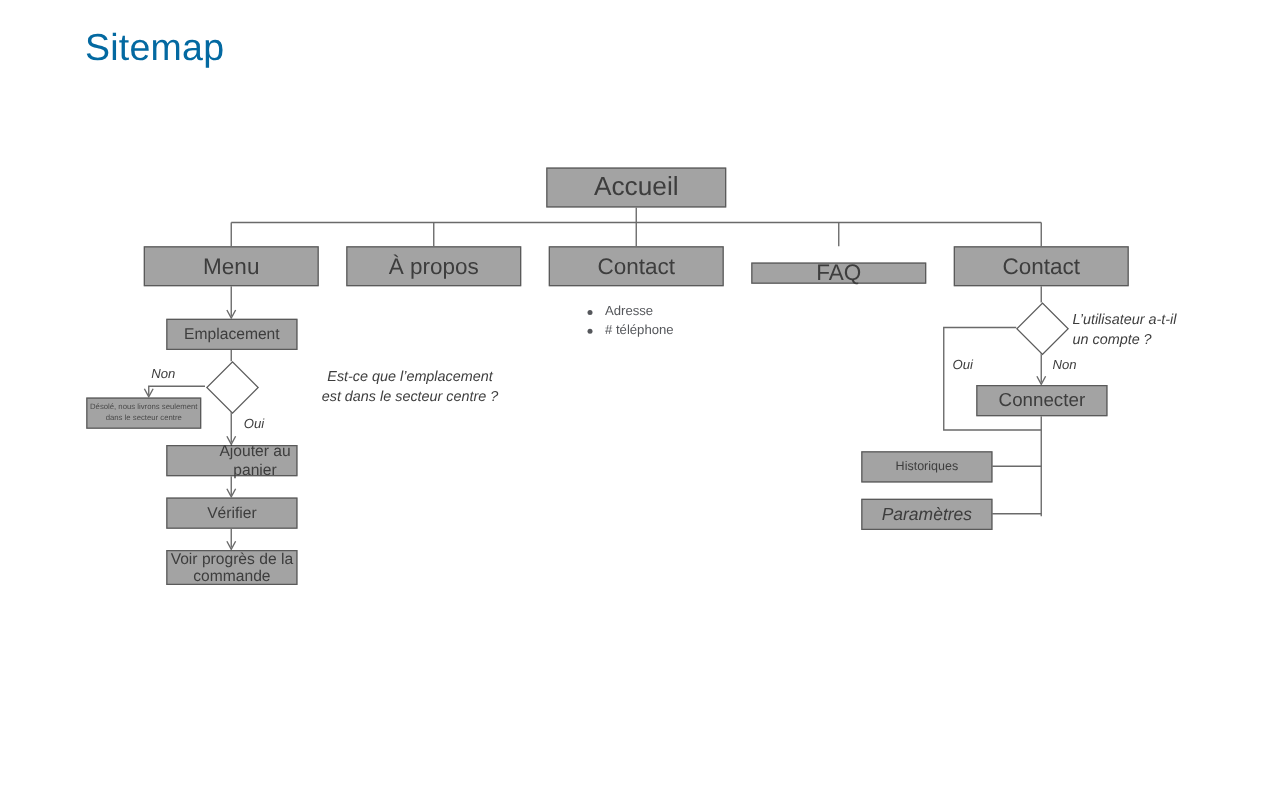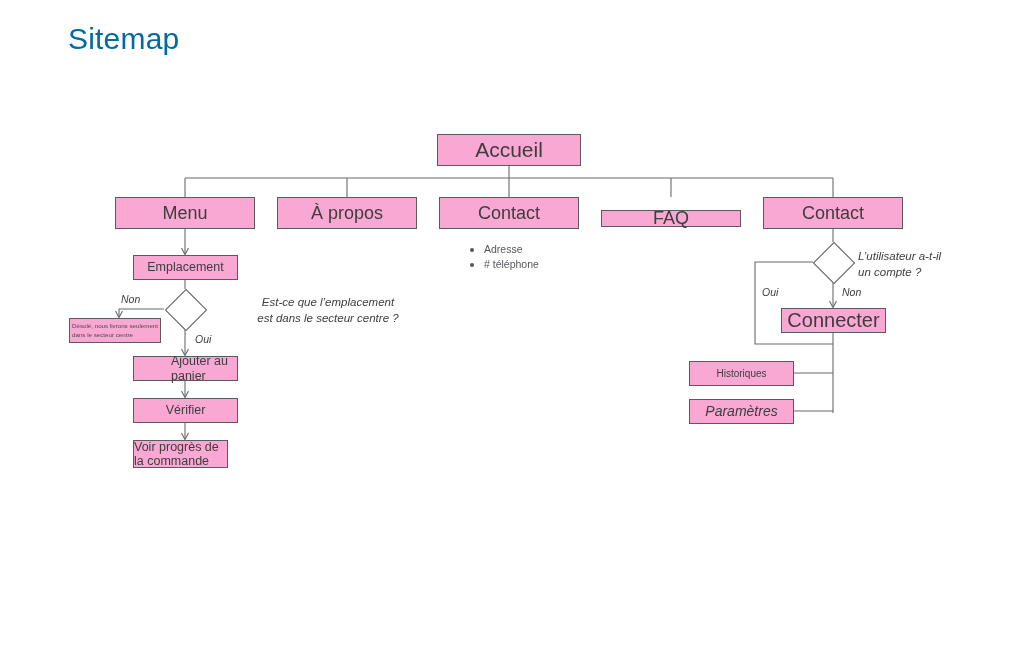--- a/index.html
+++ b/index.html
@@ -18,22 +18,23 @@
   .page-title{
     position:absolute;left:68px;top:22px;
     font-size:30px;font-weight:400;color:#0369a1;
     letter-spacing:.2px;white-space:nowrap;
   }
 
   .node{
     position:absolute;
     box-sizing:border-box;
     border:1px solid #5a5a5a;
-    background:#f9a8d4;
+    background:#a3a3a3;
     display:flex;align-items:center;justify-content:center;
+    text-align:center;
     color:#3d3d3d;
     line-height:1.15;
     z-index:3;
   }
   .node.lvl1{font-size:21px;}
   .node.lvl2{font-size:18px;}
   .node.sub{font-size:12.5px;}
   .node.tiny{font-size:6.2px;line-height:1.45;color:#4a4a4a;padding:1px 2px;}
 
   .diamond{
@@ -168,30 +169,30 @@
   <div class="edge-label" style="left:120px;top:293px;">Non</div>
 
   <div class="edge-label" style="left:194px;top:333px;">Oui</div>
 
   <div class="node tiny" style="left:69px;top:318px;width:92px;height:25px;">Désolé, nous livrons seulement dans le secteur centre</div>
 
   <div class="node sub" style="left:133px;top:356px;width:105px;height:25px;padding-left:37px;">Ajouter au panier</div>
 
   <div class="node sub" style="left:133px;top:398px;width:105px;height:25px;">Vérifier</div>
 
-  <div class="node sub" style="left:133px;top:440px;width:95px;height:28px;">Voir progrès de la commande</div>
+  <div class="node sub" style="left:133px;top:440px;width:105px;height:28px;">Voir progrès de la commande</div>
 
   <div class="diamond" style="left:819px;top:248px;width:28px;height:28px;"></div>
 
   <div class="note" style="left:858px;top:249px;width:186px;text-align:left;">L’utilisateur a-t-il
 un compte ?</div>
 
   <div class="edge-label" style="left:761px;top:286px;">Oui</div>
 
   <div class="edge-label" style="left:841px;top:286px;">Non</div>
 
-  <div class="node sub" style="left:781px;top:308px;width:105px;height:25px;font-size:20px;">Connecter</div>
+  <div class="node sub" style="left:781px;top:308px;width:105px;height:25px;font-size:15px;">Connecter</div>
 
   <div class="node sub" style="left:689px;top:361px;width:105px;height:25px;font-size:10px;">Historiques</div>
 
   <div class="node sub" style="left:689px;top:399px;width:105px;height:25px;font-size:14px;font-style:italic;">Paramètres</div>
 
 </div>
 
 </body></html>

